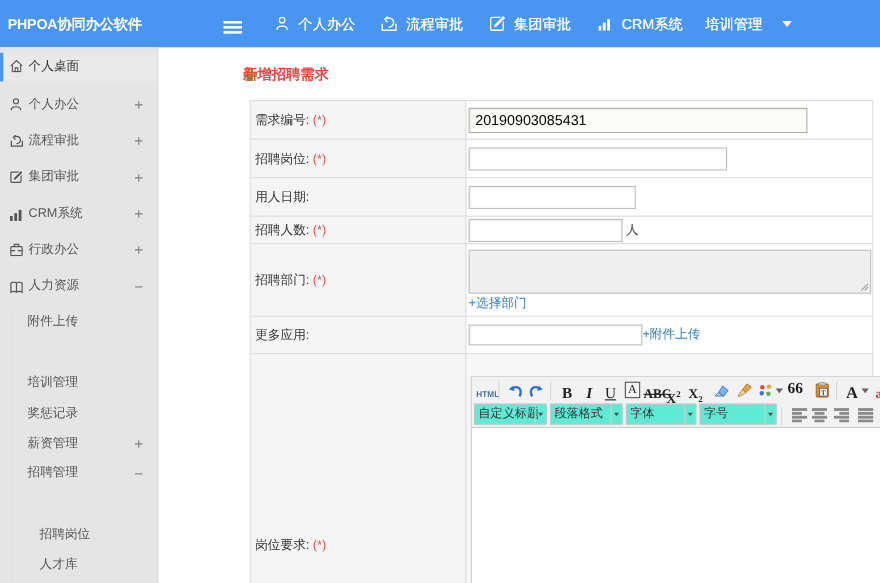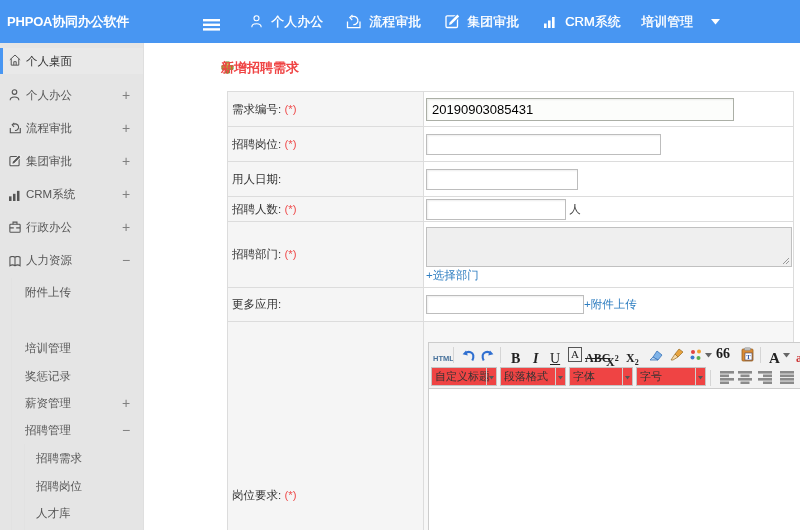--- a/index.html
+++ b/index.html
@@ -32,21 +32,21 @@
 .req{color:#ee5050;}
 input.txt{height:17px;border:1px solid #bdbdbd;background:#fff;margin:0;
 font-size:13px;font-family:"Liberation Sans",sans-serif;padding:1px 4px;vertical-align:middle;box-shadow:inset 1px 1px 2px rgba(0,0,0,0.07);}
 a.blue{color:#2d7dc0;text-decoration:none;font-size:11.5px;}
 
 #editor{position:absolute;left:428px;top:342px;width:404px;height:330px;border:1px solid #ccc;background:#fff;}
 #tbar{position:absolute;left:0;top:0;width:100%;height:45px;background:#f2f2f2;border-bottom:1px solid #ccc;}
 .t1{position:absolute;top:4px;height:23px;line-height:23px;}
 .vsep{position:absolute;width:1px;height:16px;background:#d5d5d5;top:4px;}
 .vsep2{position:absolute;width:1px;height:16px;background:#d5d5d5;top:27px;}
-.ddl{position:absolute;top:24px;height:17px;background:#ef4444;border:1px solid #c5c5c5;font-size:11px;color:#333;line-height:17px;white-space:nowrap;overflow:hidden;}
+.ddl{position:absolute;top:24px;height:17px;background:#5eead4;border:1px solid #c5c5c5;font-size:11px;color:#333;line-height:17px;white-space:nowrap;overflow:hidden;}
 .ddl .dt{position:absolute;left:3px;top:0;white-space:nowrap;}
 .ddl .da{position:absolute;right:0;top:0;width:9px;height:17px;border-left:1px solid #d0d0d0;text-align:center;}
 .ddl .da svg{margin-top:6px;display:inline-block;}
 </style>
 </head>
 <body>
 
 <div id="nav">
  <div id="logo">PHPOA协同办公软件</div>
  <svg class="abs" style="left:203px;top:19px" width="17" height="12" viewBox="0 0 17 12">
@@ -153,23 +153,20 @@
  <div class="sub1" style="top:319px">
       <span class="txt">奖惩记录</span>
     </div>
  <div class="sub1" style="top:346px">
       <span class="txt">薪资管理</span>
       <span class="plus">+</span>
     </div>
  <div class="sub1" style="top:373px">
       <span class="txt">招聘管理</span>
       <span class="plus" style="font-size:14px">−</span>
-    </div>
- <div class="sub1 sub2" style="top:401px">
-      <span class="txt">招聘需求</span>
     </div>
  <div class="sub1 sub2" style="top:429px">
       <span class="txt">招聘岗位</span>
     </div>
  <div class="sub1 sub2" style="top:456px">
       <span class="txt">人才库</span>
     </div>
  <div id="subline1"></div>
  <div id="subline2"></div>
 </div>

